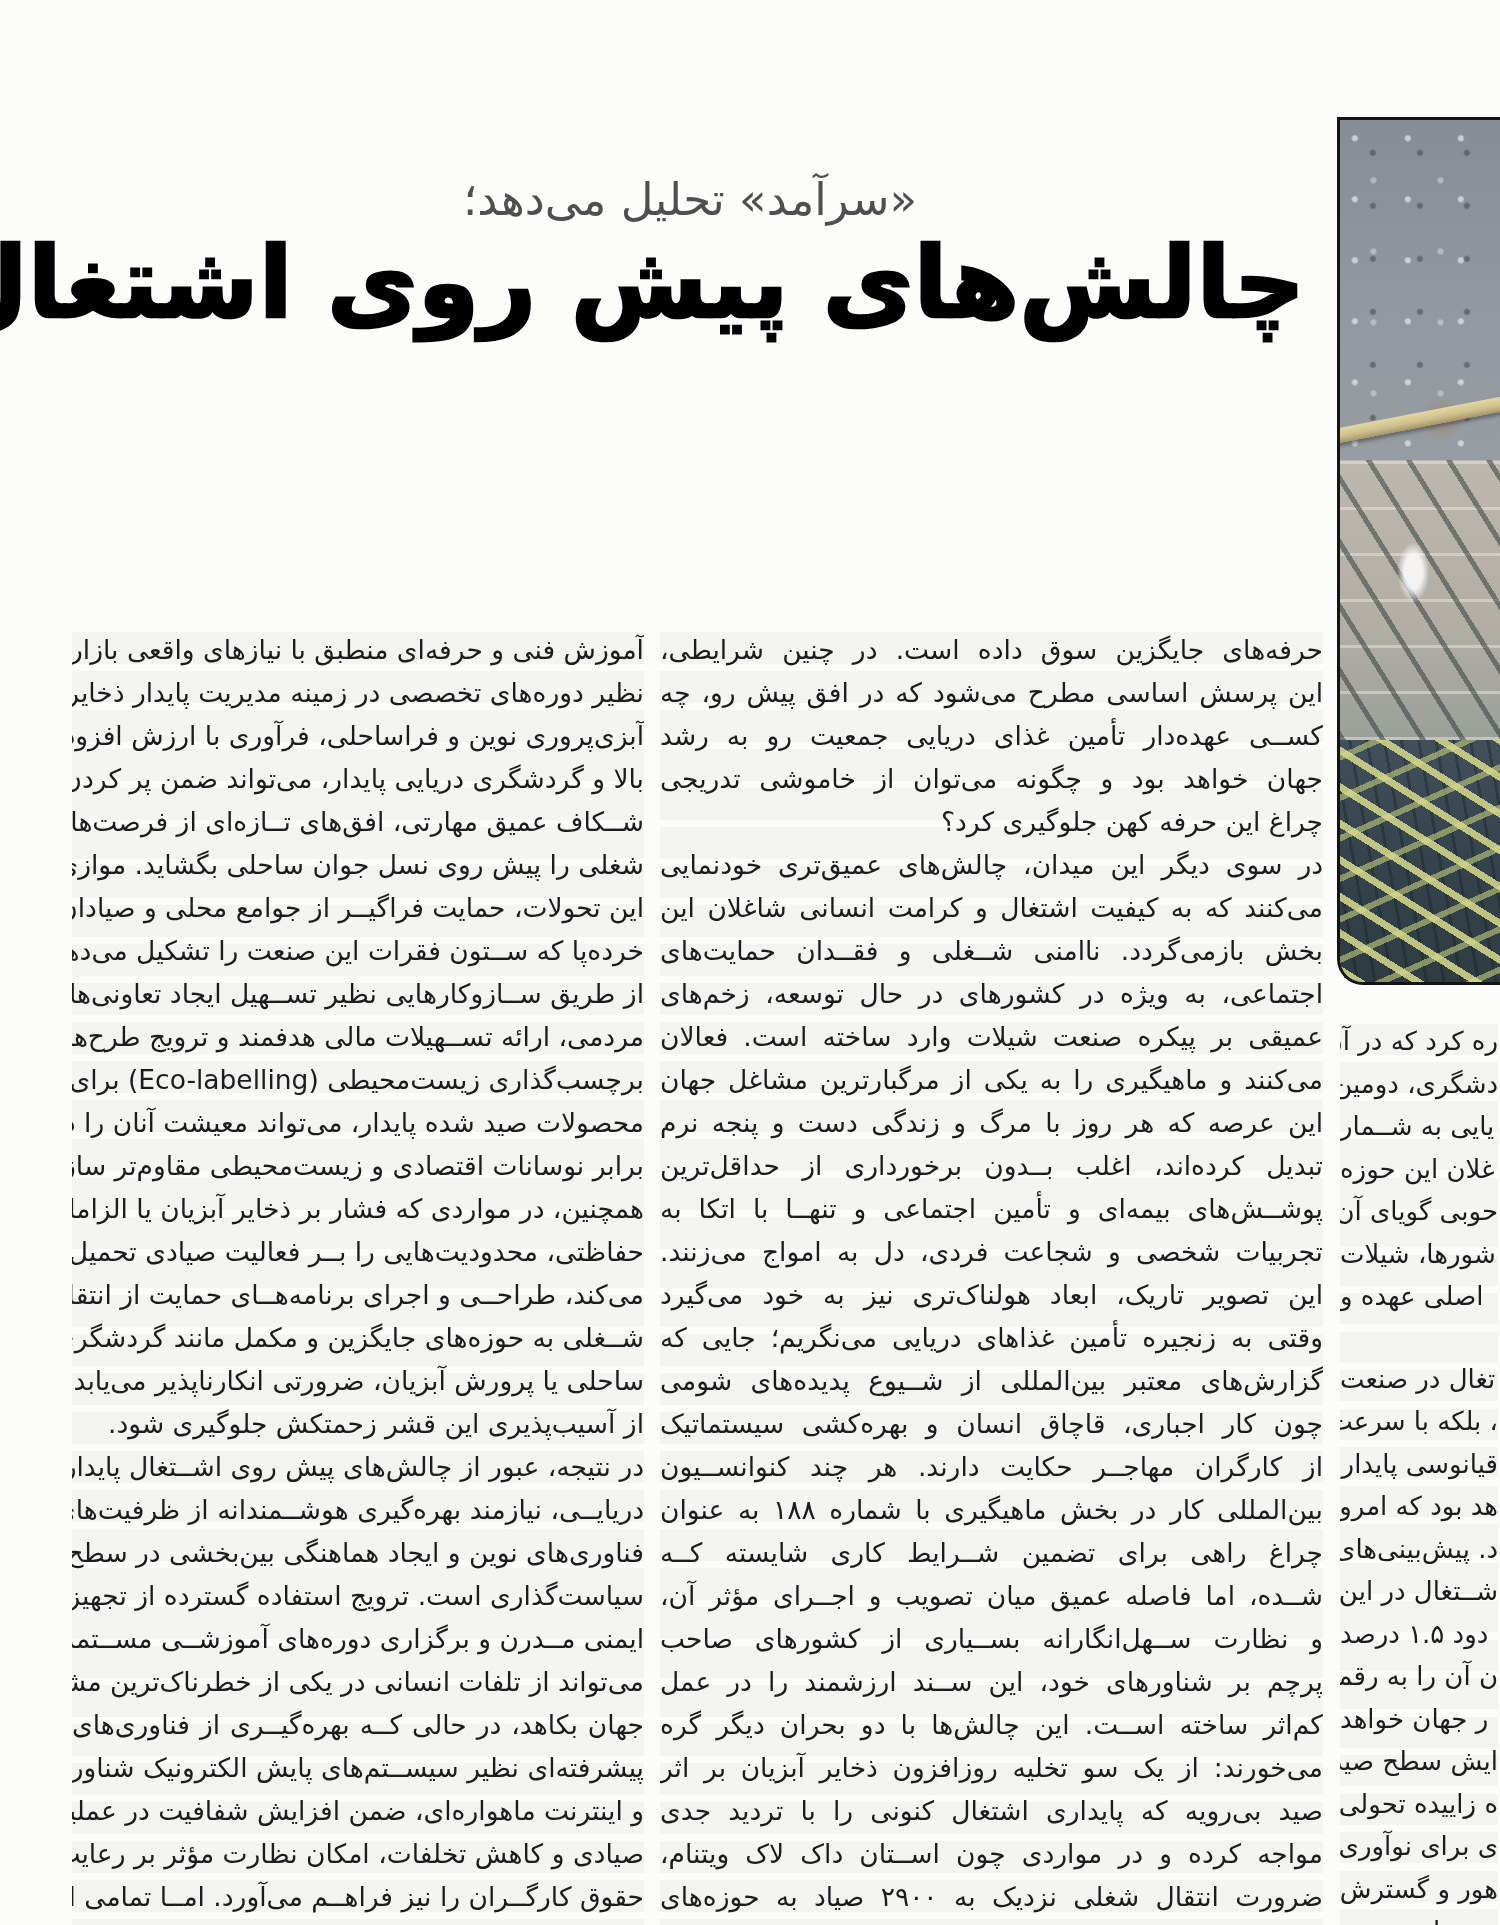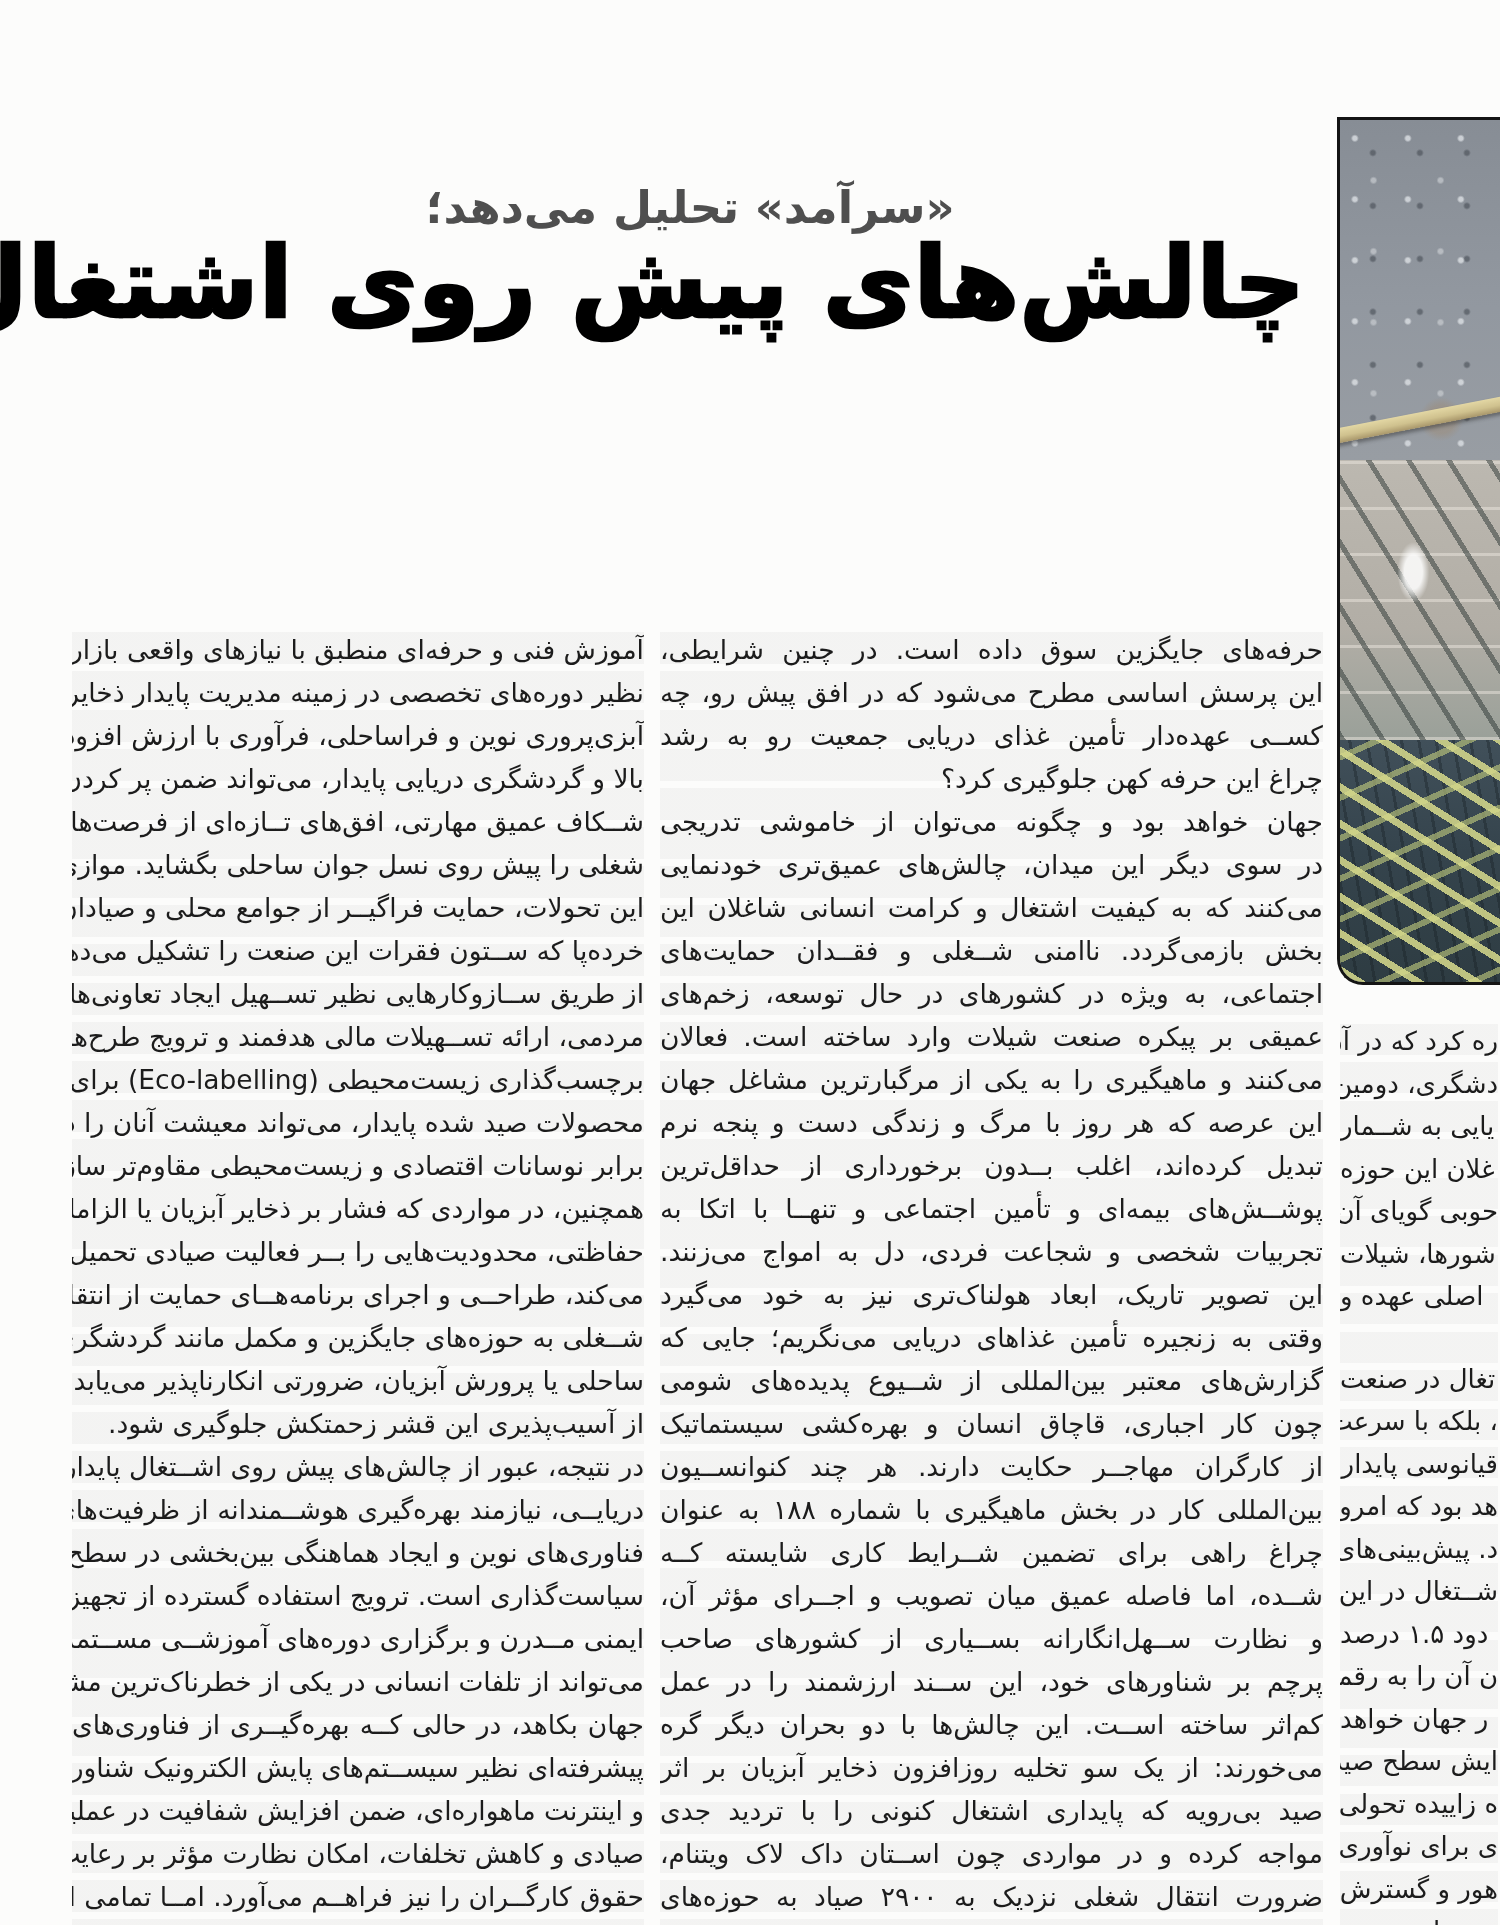--- a/index.html
+++ b/index.html
@@ -8,23 +8,23 @@
     width:1500px;height:1925px;
     margin:0 auto;
     background:#fcfcfb;
     overflow:hidden;
     direction:rtl;
     font-family:"DejaVu Sans",sans-serif;
     color:#1c1c1c;
   }
   
   .kicker{
-    position:absolute;top:181px;left:75px;width:1230px;
+    position:absolute;top:173px;left:75px;width:1230px;
     text-align:center;
-    font-size:45px;font-weight:bold;color:#4f4f4f;
+    font-size:45px;font-weight:normal;color:#4f4f4f;
     letter-spacing:0;
   }
   
   .headline{
     position:absolute;top:225px;left:40px;width:1265px;
     text-align:center;color:#000;
     font-weight:bold;
   }
   .headline .hl{
     display:block;
@@ -112,22 +112,22 @@
     <div class="water"></div>
     <div class="stones"></div>
     <div class="pole"></div>
     <div class="net"></div>
   </div>
 
   <div class="col col-middle">
       <div class="line">حرفه‌های جایگزین سوق داده است. در چنین شرایطی،</div>
       <div class="line">این پرسش اساسی مطرح می‌شود که در افق پیش رو، چه</div>
       <div class="line">کســی عهده‌دار تأمین غذای دریایی جمعیت رو به رشد</div>
+      <div class="line">جهان خواهد بود و چگونه می‌توان از خاموشی تدریجی</div>
       <div class="line end">چراغ این حرفه کهن جلوگیری کرد؟</div>
-      <div class="line">جهان خواهد بود و چگونه می‌توان از خاموشی تدریجی</div>
       <div class="line">در سوی دیگر این میدان، چالش‌های عمیق‌تری خودنمایی</div>
       <div class="line">می‌کنند که به کیفیت اشتغال و کرامت انسانی شاغلان این</div>
       <div class="line">بخش بازمی‌گردد. ناامنی شــغلی و فقــدان حمایت‌های</div>
       <div class="line">اجتماعی، به ویژه در کشورهای در حال توسعه، زخم‌های</div>
       <div class="line">عمیقی بر پیکره صنعت شیلات وارد ساخته است. فعالان</div>
       <div class="line">می‌کنند و ماهیگیری را به یکی از مرگبارترین مشاغل جهان</div>
       <div class="line">این عرصه که هر روز با مرگ و زندگی دست و پنجه نرم</div>
       <div class="line">تبدیل کرده‌اند، اغلب بــدون برخورداری از حداقل‌ترین</div>
       <div class="line">پوشــش‌های بیمه‌ای و تأمین اجتماعی و تنهــا با اتکا به</div>
       <div class="line">تجربیات شخصی و شجاعت فردی، دل به امواج می‌زنند.</div>

